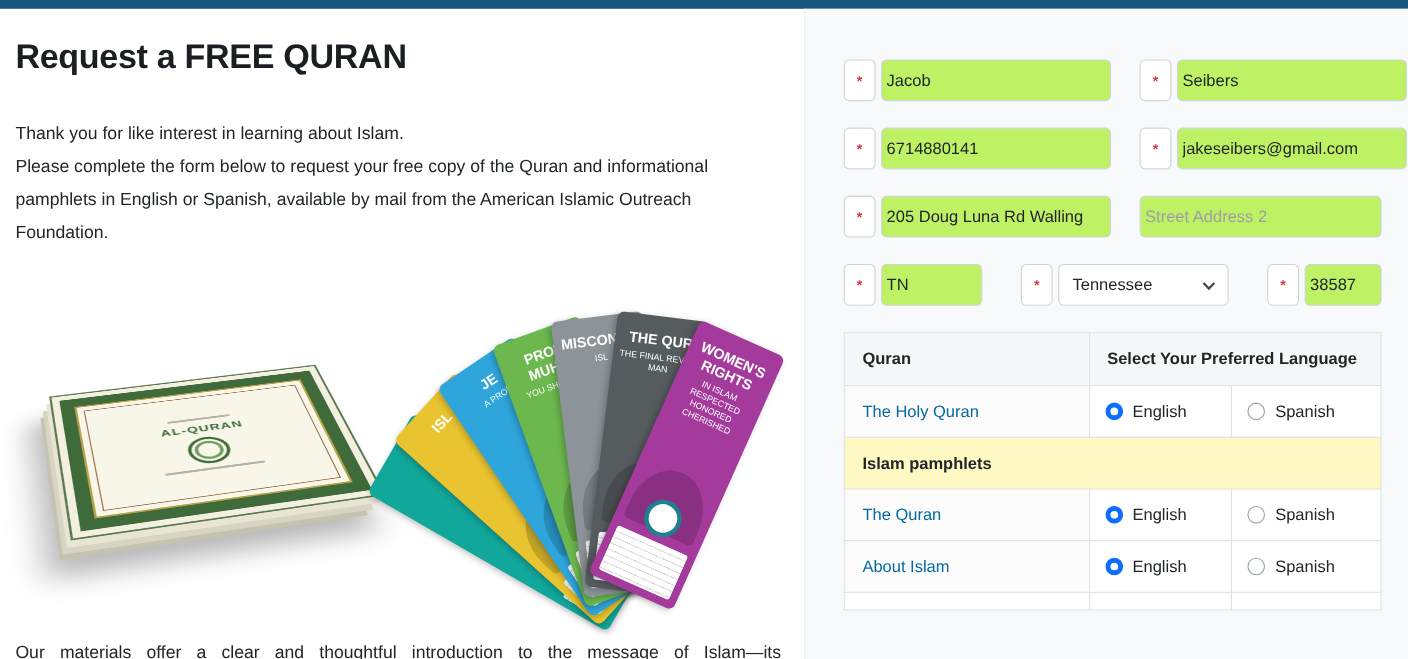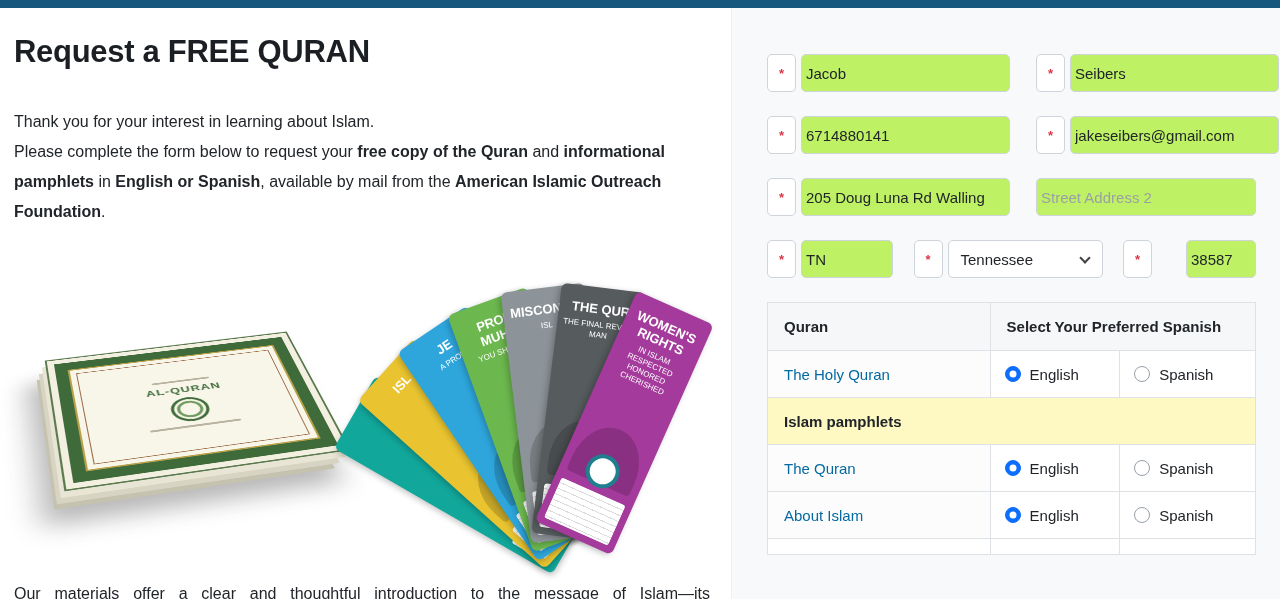--- a/index.html
+++ b/index.html
@@ -6,21 +6,21 @@
   html,body { width:1280px; height:599px; overflow:hidden; }
   body { font-family: "Liberation Sans", "DejaVu Sans", sans-serif; background:#fff; color:#212529; }
   .page { position:relative; width:1280px; height:599px; overflow:hidden; background:#fff; }
 
   .topbar { position:absolute; left:0; top:0; width:100%; height:8px; background:#17577d; }
 
   
   .left { position:absolute; left:0; top:8px; width:731px; height:591px; }
   .page-title { position:absolute; left:14px; top:26px; font-size:31px; font-weight:700; color:#1b1f23; letter-spacing:-0.3px; }
   .intro { position:absolute; left:14px; top:99px; width:696px; font-size:16px; line-height:30px; color:#212529; }
-  .b { font-weight:700; }
+  .b { font-weight:400; }
   .bottom-text { position:absolute; left:14px; top:573px; width:696px; font-size:16px; line-height:26px; text-align:justify; text-align-last:justify; }
 
   
   .book-wrap { position:absolute; left:34px; top:262px; width:330px; height:280px; }
   .book-cover { position:absolute; left:20px; top:30px; width:268px; height:205px; background:#f3f0e2;
     border:2px solid #5c7a50;
     transform: perspective(900px) rotateX(52deg) rotateZ(-12deg);
     box-shadow: -6px 10px 0 -2px #e9e5d5, -12px 19px 0 -4px #d8d4c3, -17px 27px 0 -6px #c6c2b0, -22px 40px 26px rgba(0,0,0,.28);
   }
   .book-frame { position:absolute; inset:7px; border:13px solid #3e6b39; background:#f8f5e9;
@@ -60,21 +60,21 @@
   .req { width:29px; height:38px; flex:none; background:#fff; border:1px solid #ced4da; border-radius:5px;
     display:flex; align-items:center; justify-content:center; color:#dc3545; font-size:13px; font-weight:700; }
   .txt { flex:1; min-width:0; height:38px; background:#bef264; border:1px solid #ced4da; border-radius:5px;
     padding:0 4px; font-size:15px; color:#212529; font-family:"Liberation Sans", sans-serif; }
   .txt::placeholder { color:#9aa0a6; }
   .select { position:relative; width:155px; height:38px; background:#fff; border:1px solid #ced4da; border-radius:5px;
     padding:0 28px 0 12px; font-size:15px; display:flex; align-items:center; cursor:pointer; }
   .chev { position:absolute; right:13px; top:13px; width:8px; height:8px;
     border-right:2px solid #444; border-bottom:2px solid #444; transform:rotate(45deg); }
   .w-city { width:92px; flex:none; }
-  .w-zip { width:70px; flex:none;margin-left:29px; }
+  .w-zip { width:70px; flex:none; }
 
   .question { font-size:16px; font-weight:700; margin:28px 0 22px 0; color:#1b1f23; }
 
   table.lang { width:100%; border-collapse:collapse; background:#fff; font-size:15px; }
   table.lang th, table.lang td { border:1px solid #dee2e6; }
   table.lang th { background:#f6f7f8; text-align:left; font-weight:700; padding:14px 16px; height:48px; }
   td.label-cell { padding:13px 16px; height:47px; background:#fcfcfd; color:#0369a1; }
   td.section-cell { padding:13px 16px; height:47px; background:#fef9c3; font-weight:700; }
   td.lang-cell { padding:11px 14px; height:47px; cursor:pointer;text-align:center; }
   td.empty-cell { height:16px; }
@@ -86,21 +86,21 @@
 </head>
 <body>
 
 <div class="page">
   <div class="topbar"></div>
 
   <div class="left">
     <h1 class="page-title">Request a FREE QURAN</h1>
 
     <p class="intro">
-      <span>Thank you for your interest in learning about Islam.</span><br>
+      <span>Thank you for like interest in learning about Islam.</span><br>
       <span>Please complete the form below to request your </span><span class="b">free copy of the Quran</span><span> and </span><span class="b">informational pamphlets</span><span> in </span><span class="b">English or Spanish</span><span>, available by mail from the </span><span class="b">American Islamic Outreach Foundation</span><span>.</span>
     </p>
 
     <div class="book-wrap">
       <div class="book-cover">
         <div class="book-frame">
           <div class="book-inner">
             <div class="book-line short"></div>
             <div class="book-title">AL-QURAN</div>
             <div class="book-emblem"></div>
@@ -211,21 +211,21 @@
 
     <table class="lang">
       <colgroup>
           <col style="width:224px">
           <col style="width:130px">
           <col style="width:136px">
         </colgroup>
       <tbody>
           <tr>
         <th>Quran</th>
-        <th colspan="2">Select Your Preferred Spanish</th>
+        <th colspan="2">Select Your Preferred Language</th>
       </tr>
       <tr>
         <td class="label-cell">The Holy Quran</td>
         <td class="lang-cell">
           <span class="radio-wrap">
                 <span class="radio checked"></span>
                 <span>English</span>
               </span>
         </td>
         <td class="lang-cell">

